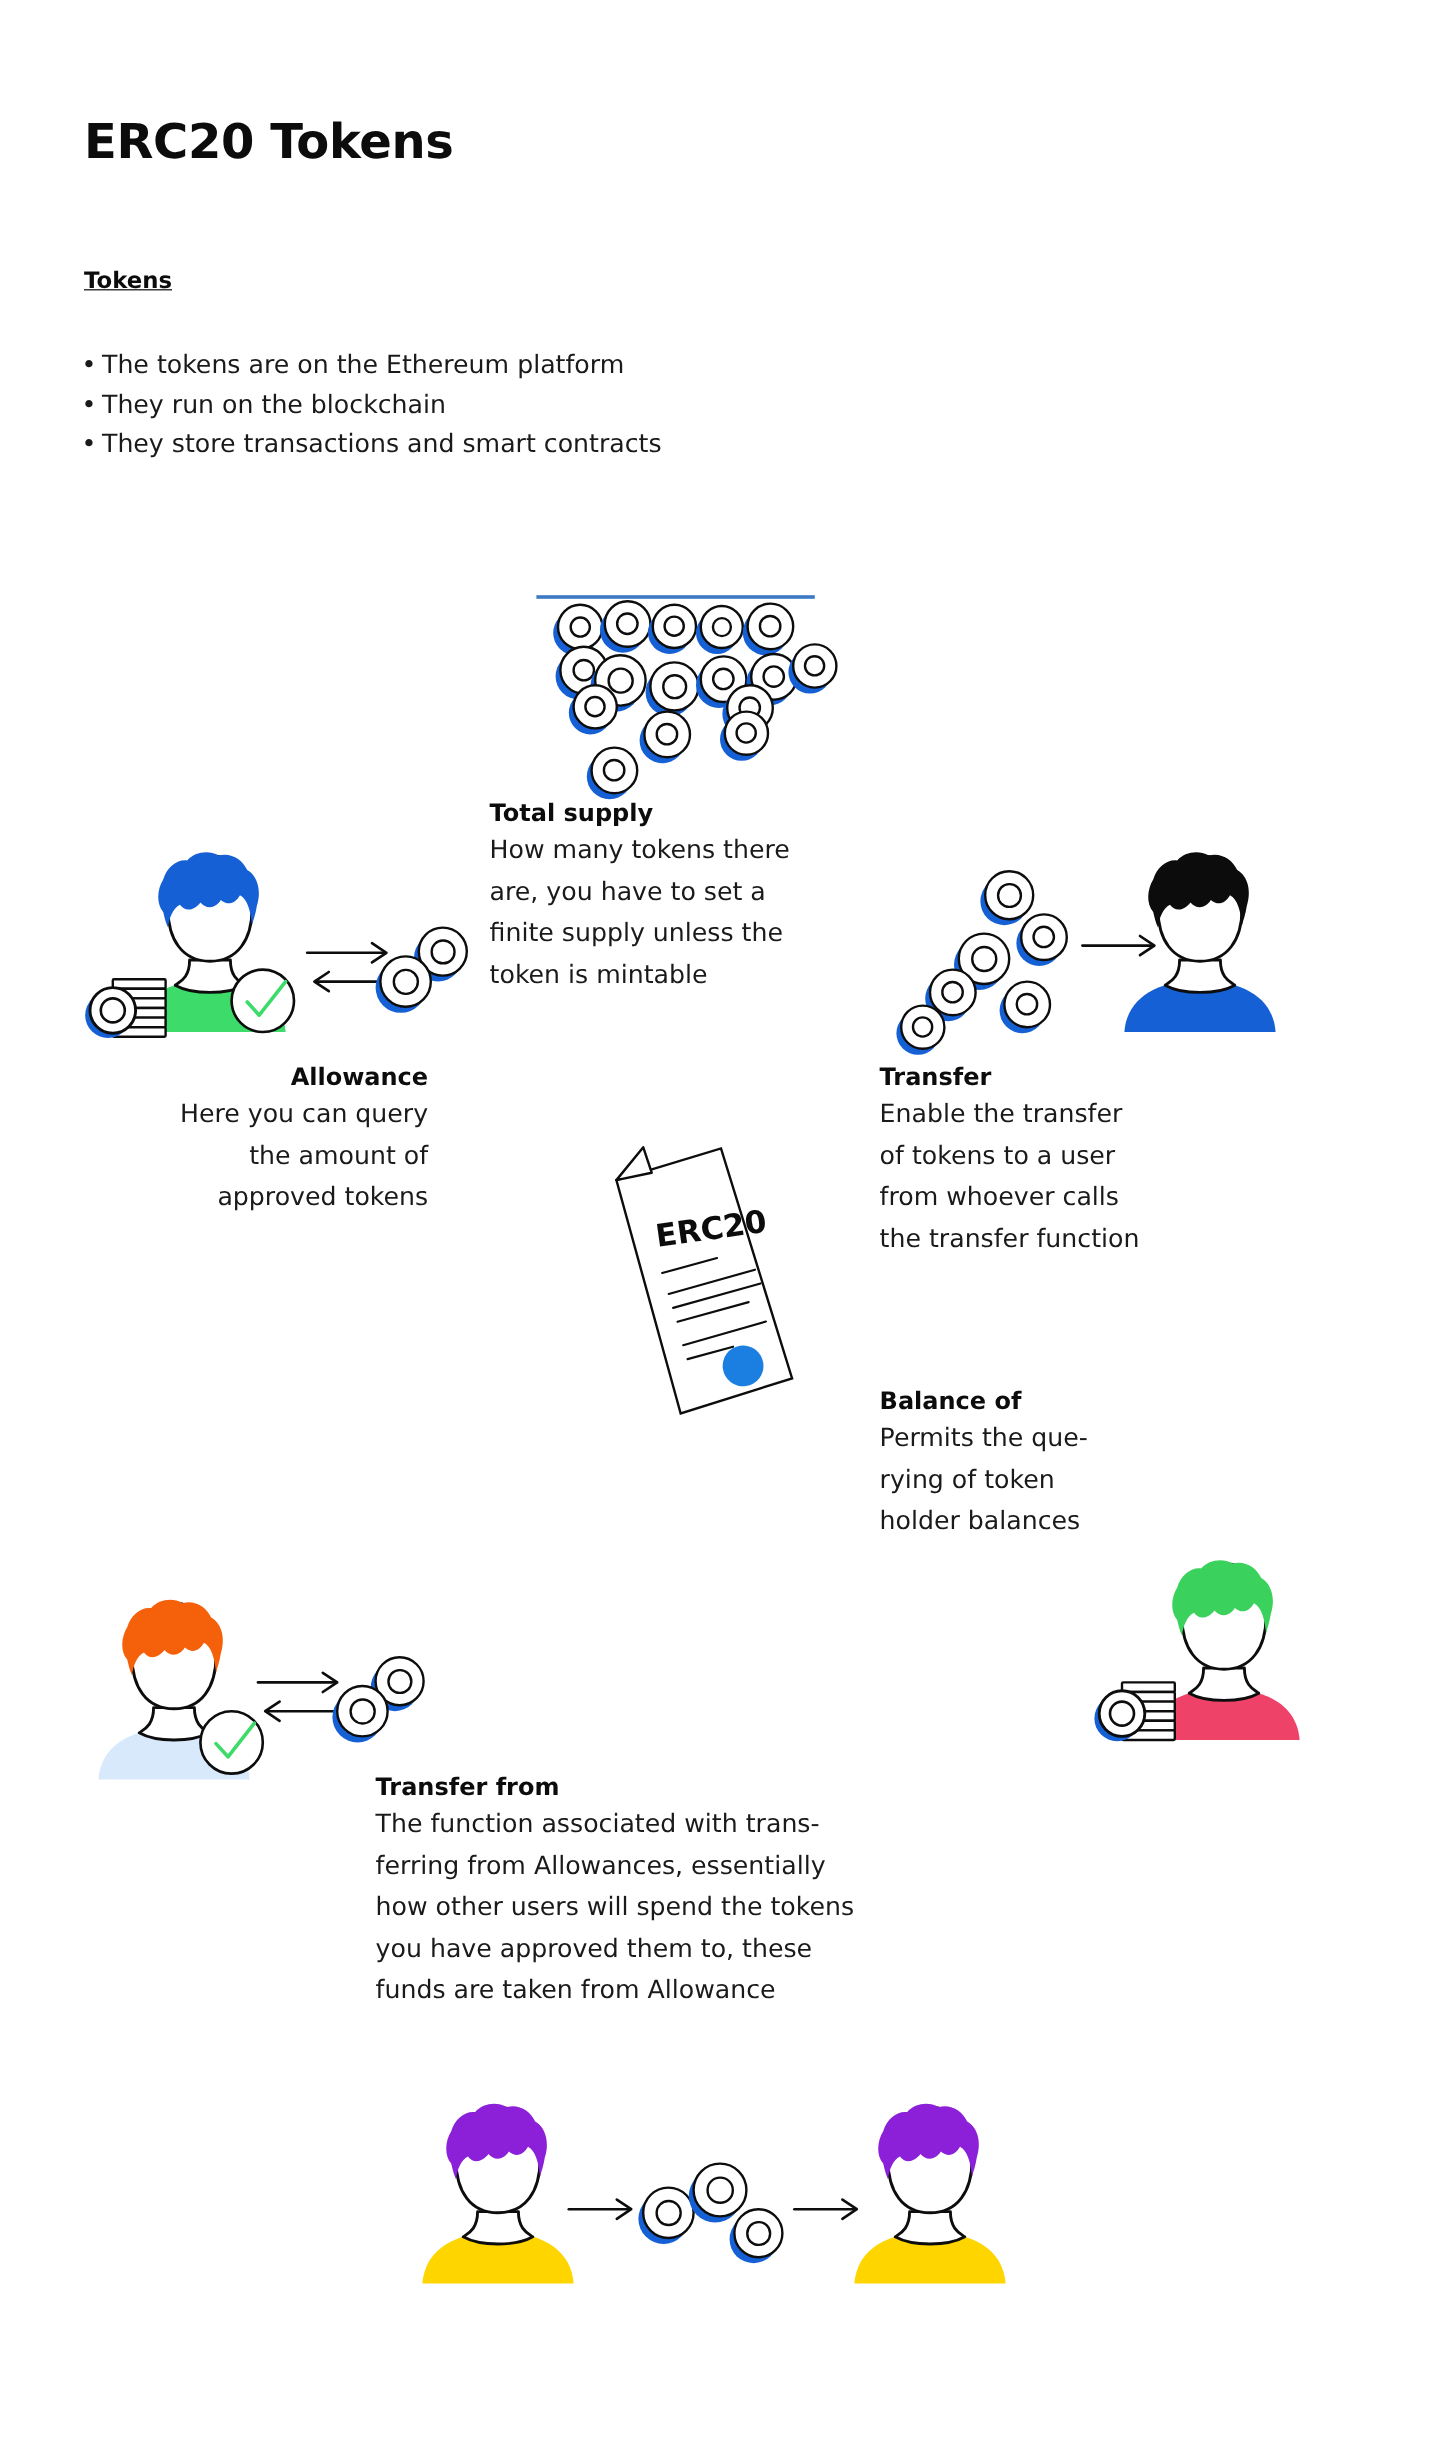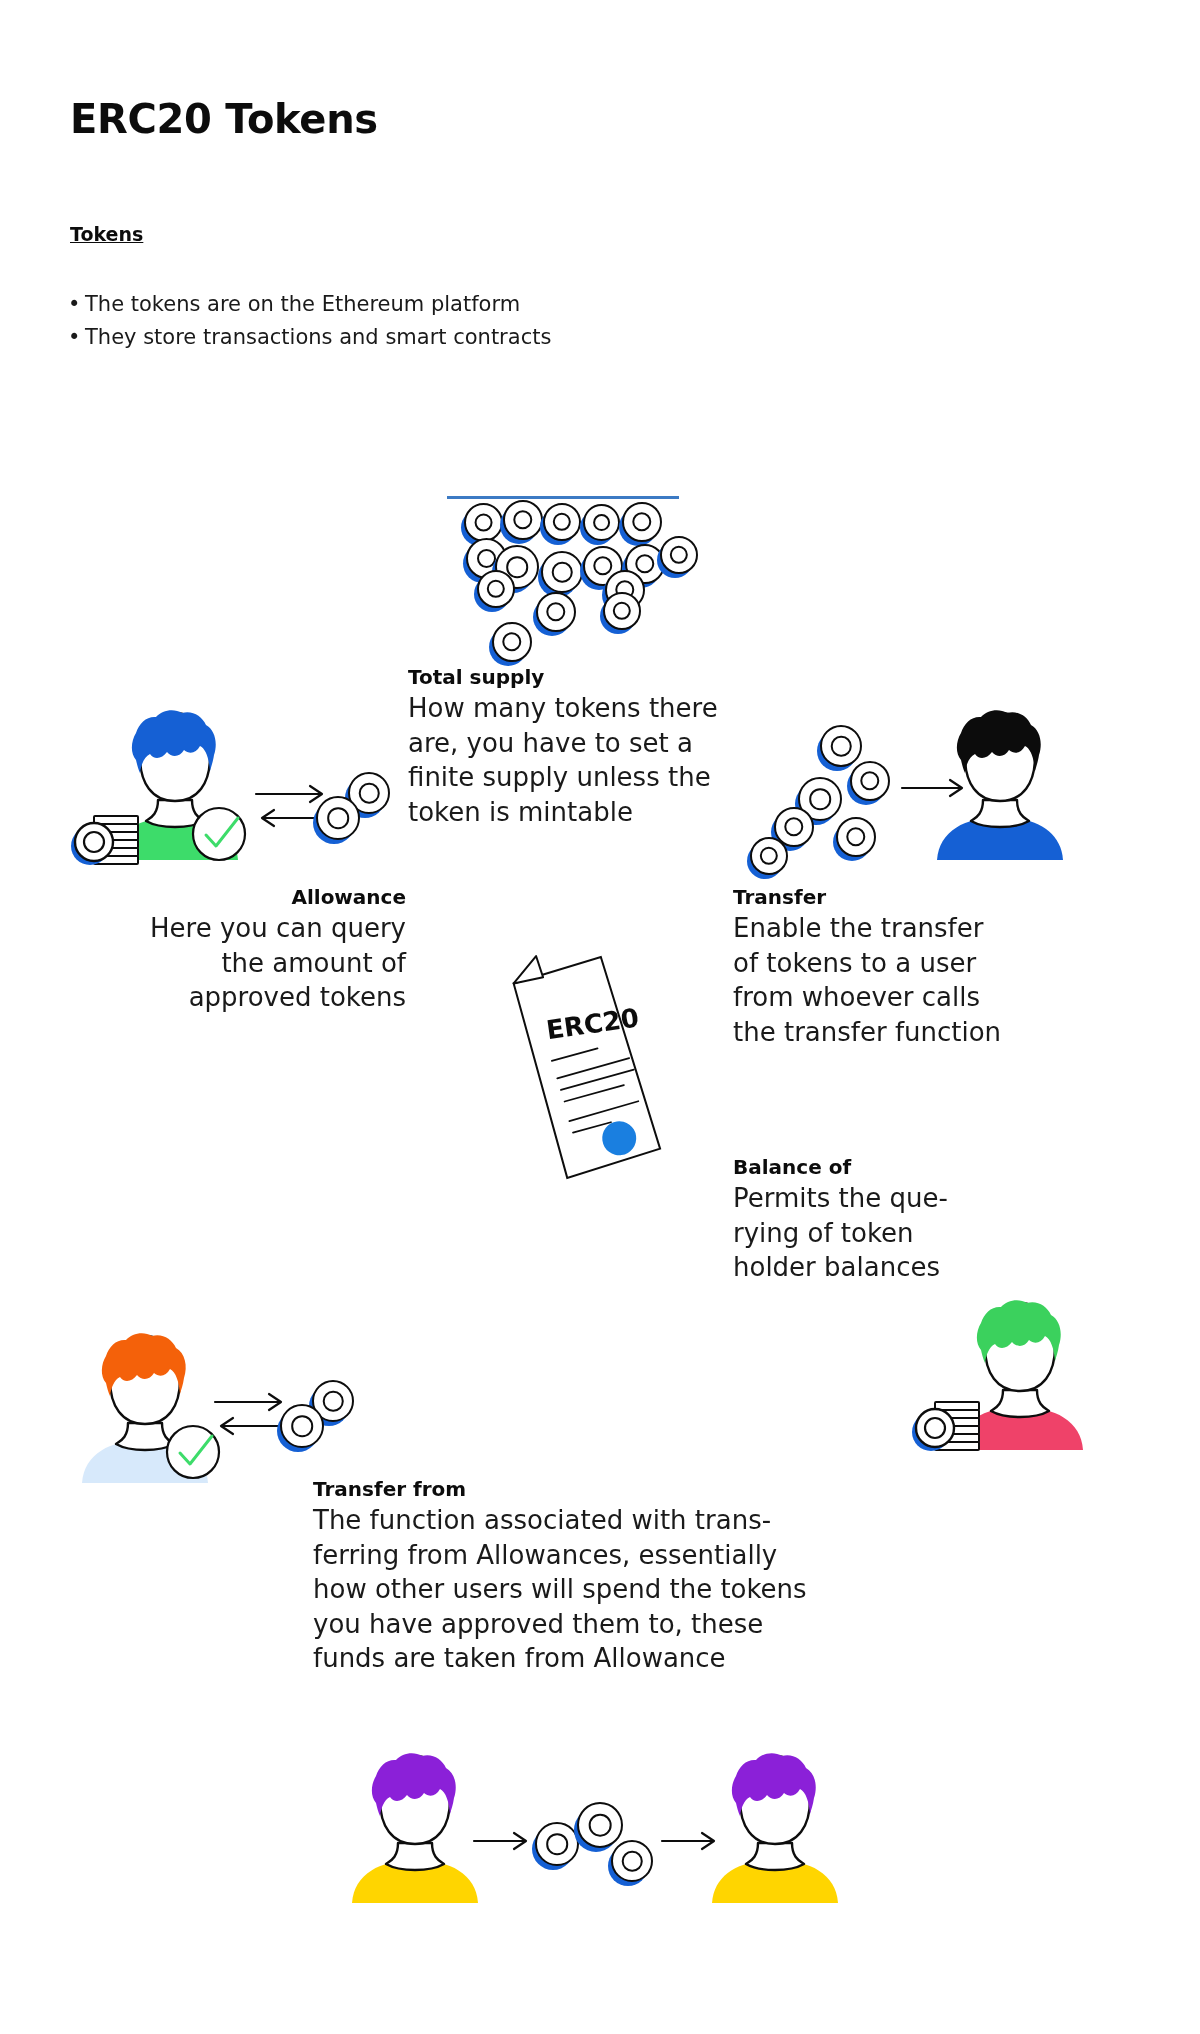--- a/index.html
+++ b/index.html
@@ -49,21 +49,21 @@
   .bullet-dot { display: inline-block; width: 17px; }
 
   .blk-title {
     font-size: 20px;
     font-weight: bold;
     color: #0c0c0c;
     margin-bottom: 2px;
     white-space: nowrap;
   }
   .blk-body {
-    font-size: 26px;
+    font-size: 21px;
     line-height: 34.5px;
     color: #1a1a1a;
     white-space: pre-line;
   }
 
   #blk-total-supply { left: 408px; top: 665px; }
   #blk-allowance    { left: 150px; top: 885px; text-align: right; }
   #blk-transfer     { left: 733px; top: 885px; }
   #blk-approve      { left: 150px; top: 1155px; }
   #blk-balance-of   { left: 733px; top: 1155px; }
@@ -128,20 +128,21 @@
 </head>
 <body>
 
 <div id="page">
 
   <div class="abs" id="page-title">ERC20 Tokens</div>
   <div class="abs" id="section-heading">Tokens</div>
 
   <div class="abs" id="bullet-list">
     <div class="bullet-row"><span class="bullet-dot">•</span><span>The tokens are on the Ethereum platform</span></div>
+    <div class="bullet-row"><span class="bullet-dot">•</span><span>They run on the blockchain</span></div>
     <div class="bullet-row"><span class="bullet-dot">•</span><span>They store transactions and smart contracts</span></div>
   </div>
 
   <div class="abs" id="pile-line"></div>
   <div class="abs" id="token-pile" style="left:0;top:0;width:1200px;height:660px;">
     <div class="coin" style="left:464px;top:503px;width:39px;height:39px;"></div>
     <div class="coin" style="left:503px;top:500px;width:40px;height:40px;"></div>
     <div class="coin" style="left:543px;top:503px;width:38px;height:38px;"></div>
     <div class="coin" style="left:583px;top:504px;width:37px;height:37px;"></div>
     <div class="coin" style="left:622px;top:502px;width:40px;height:40px;"></div>

